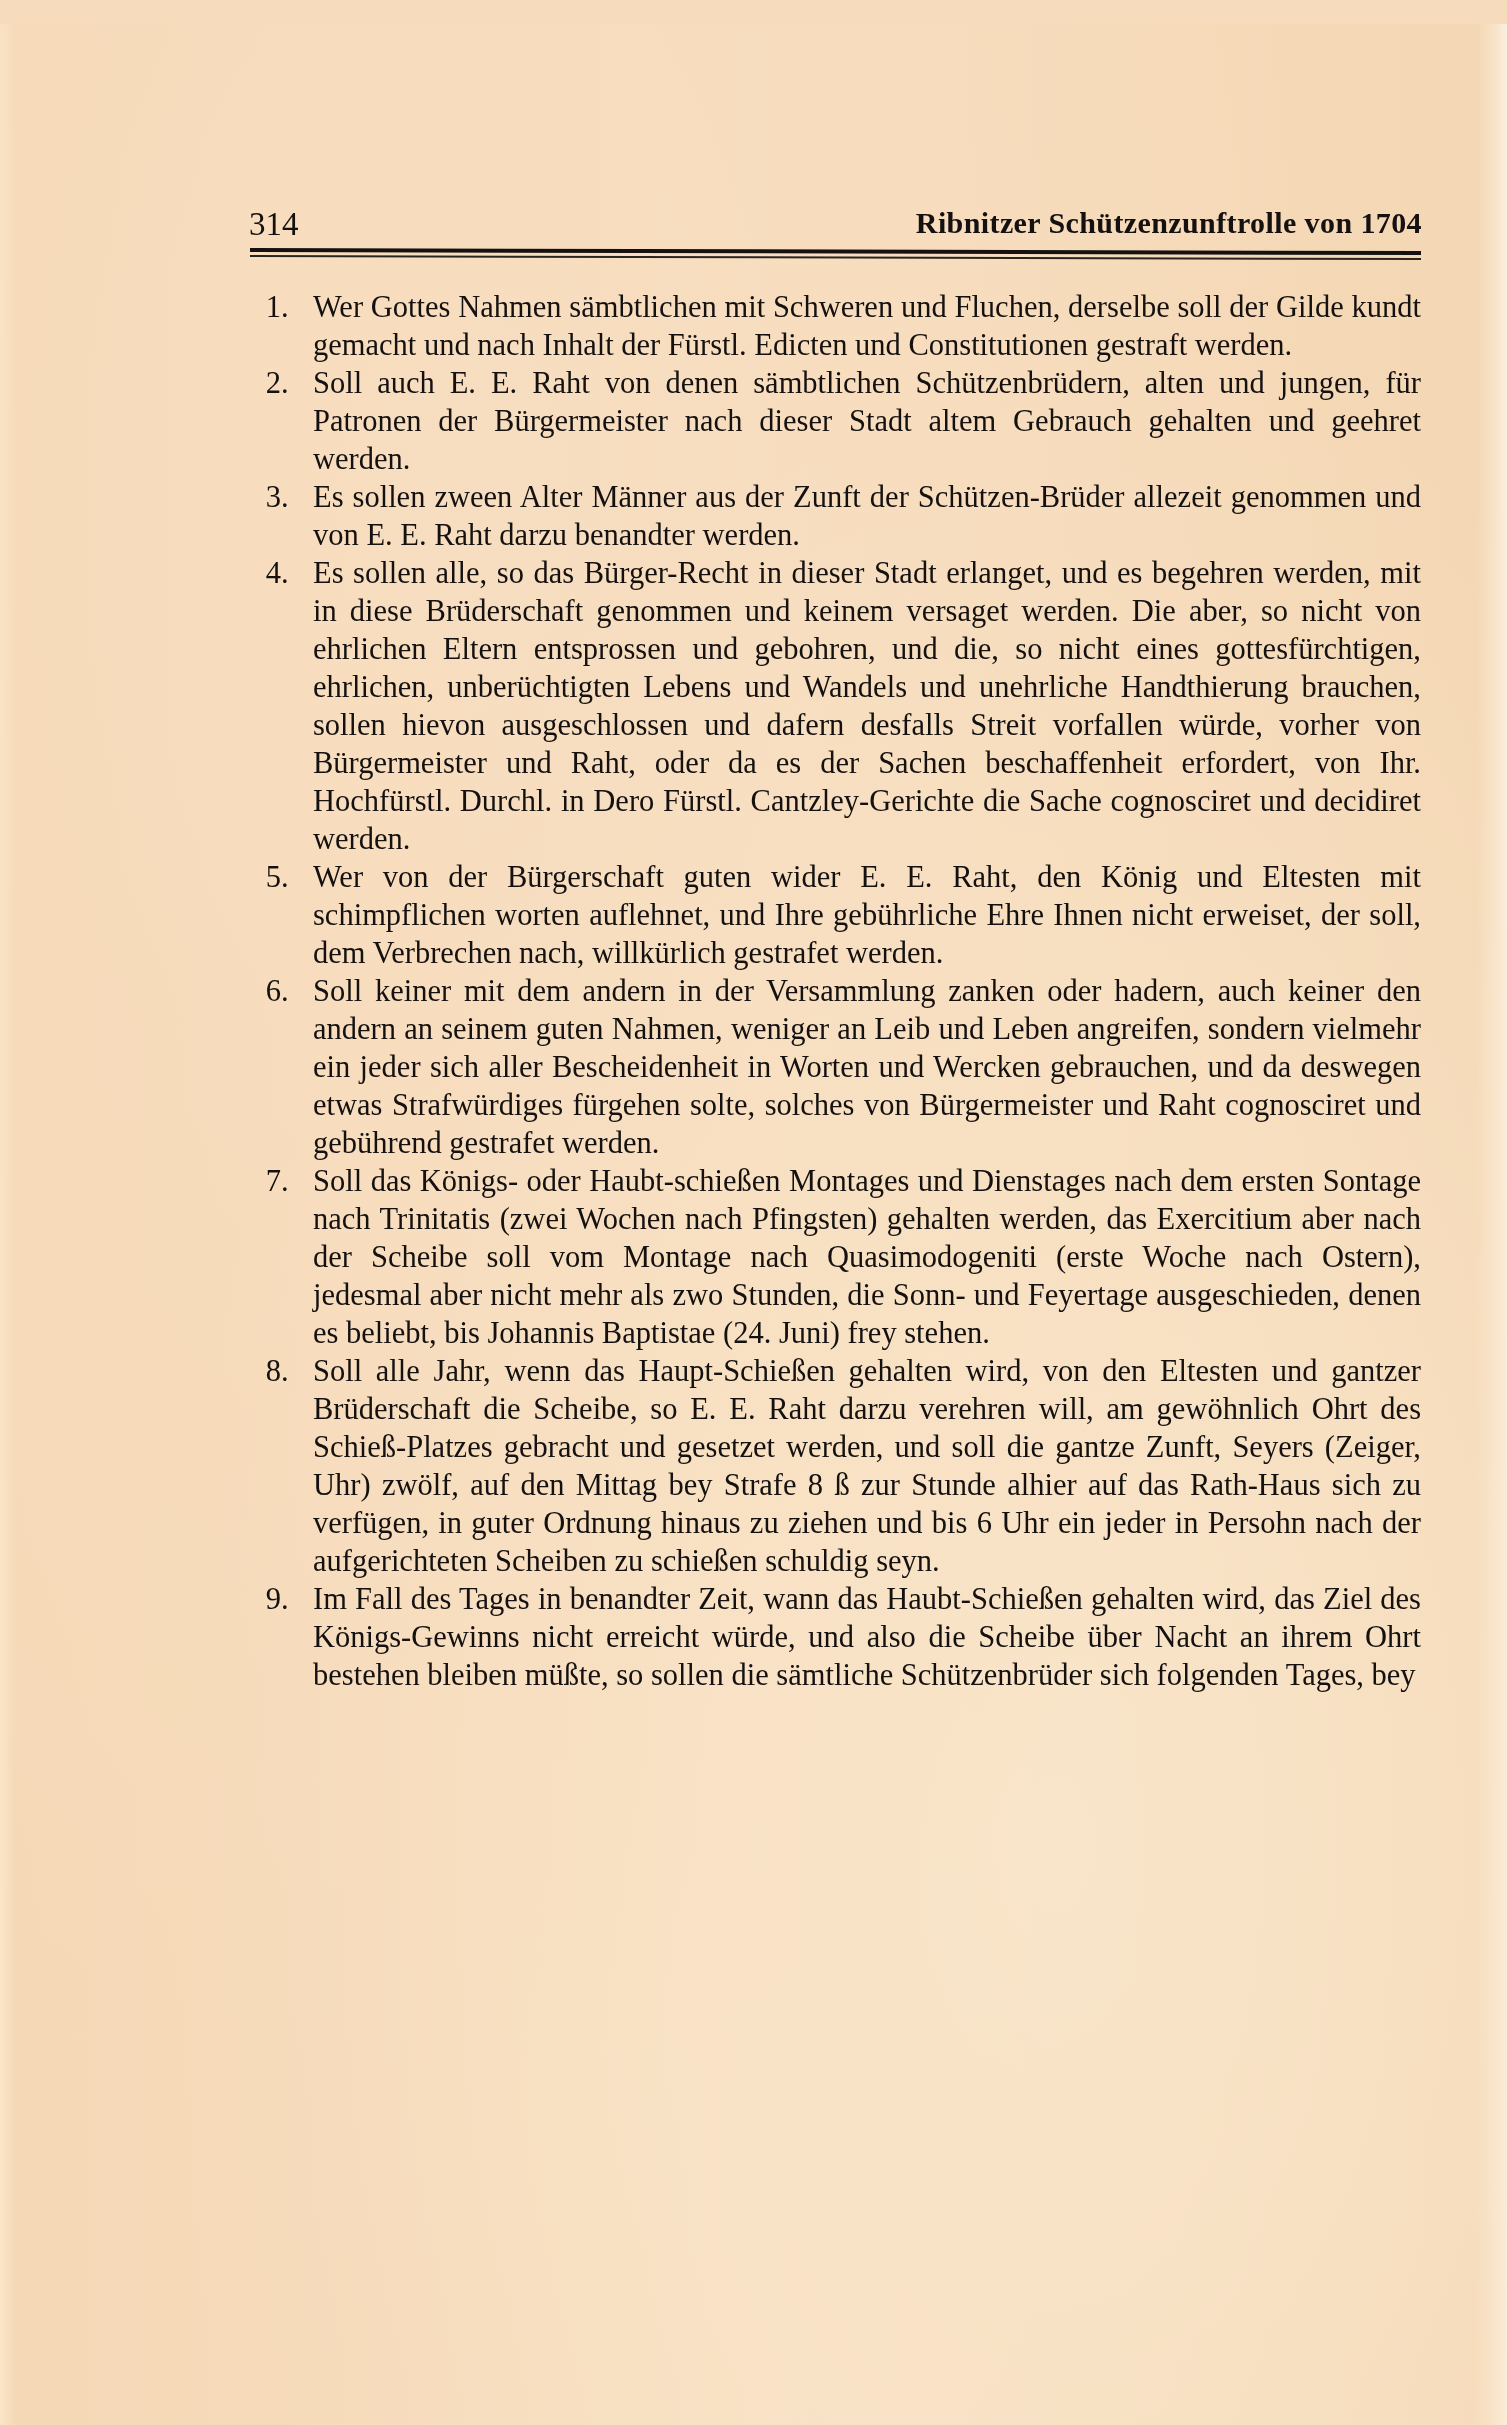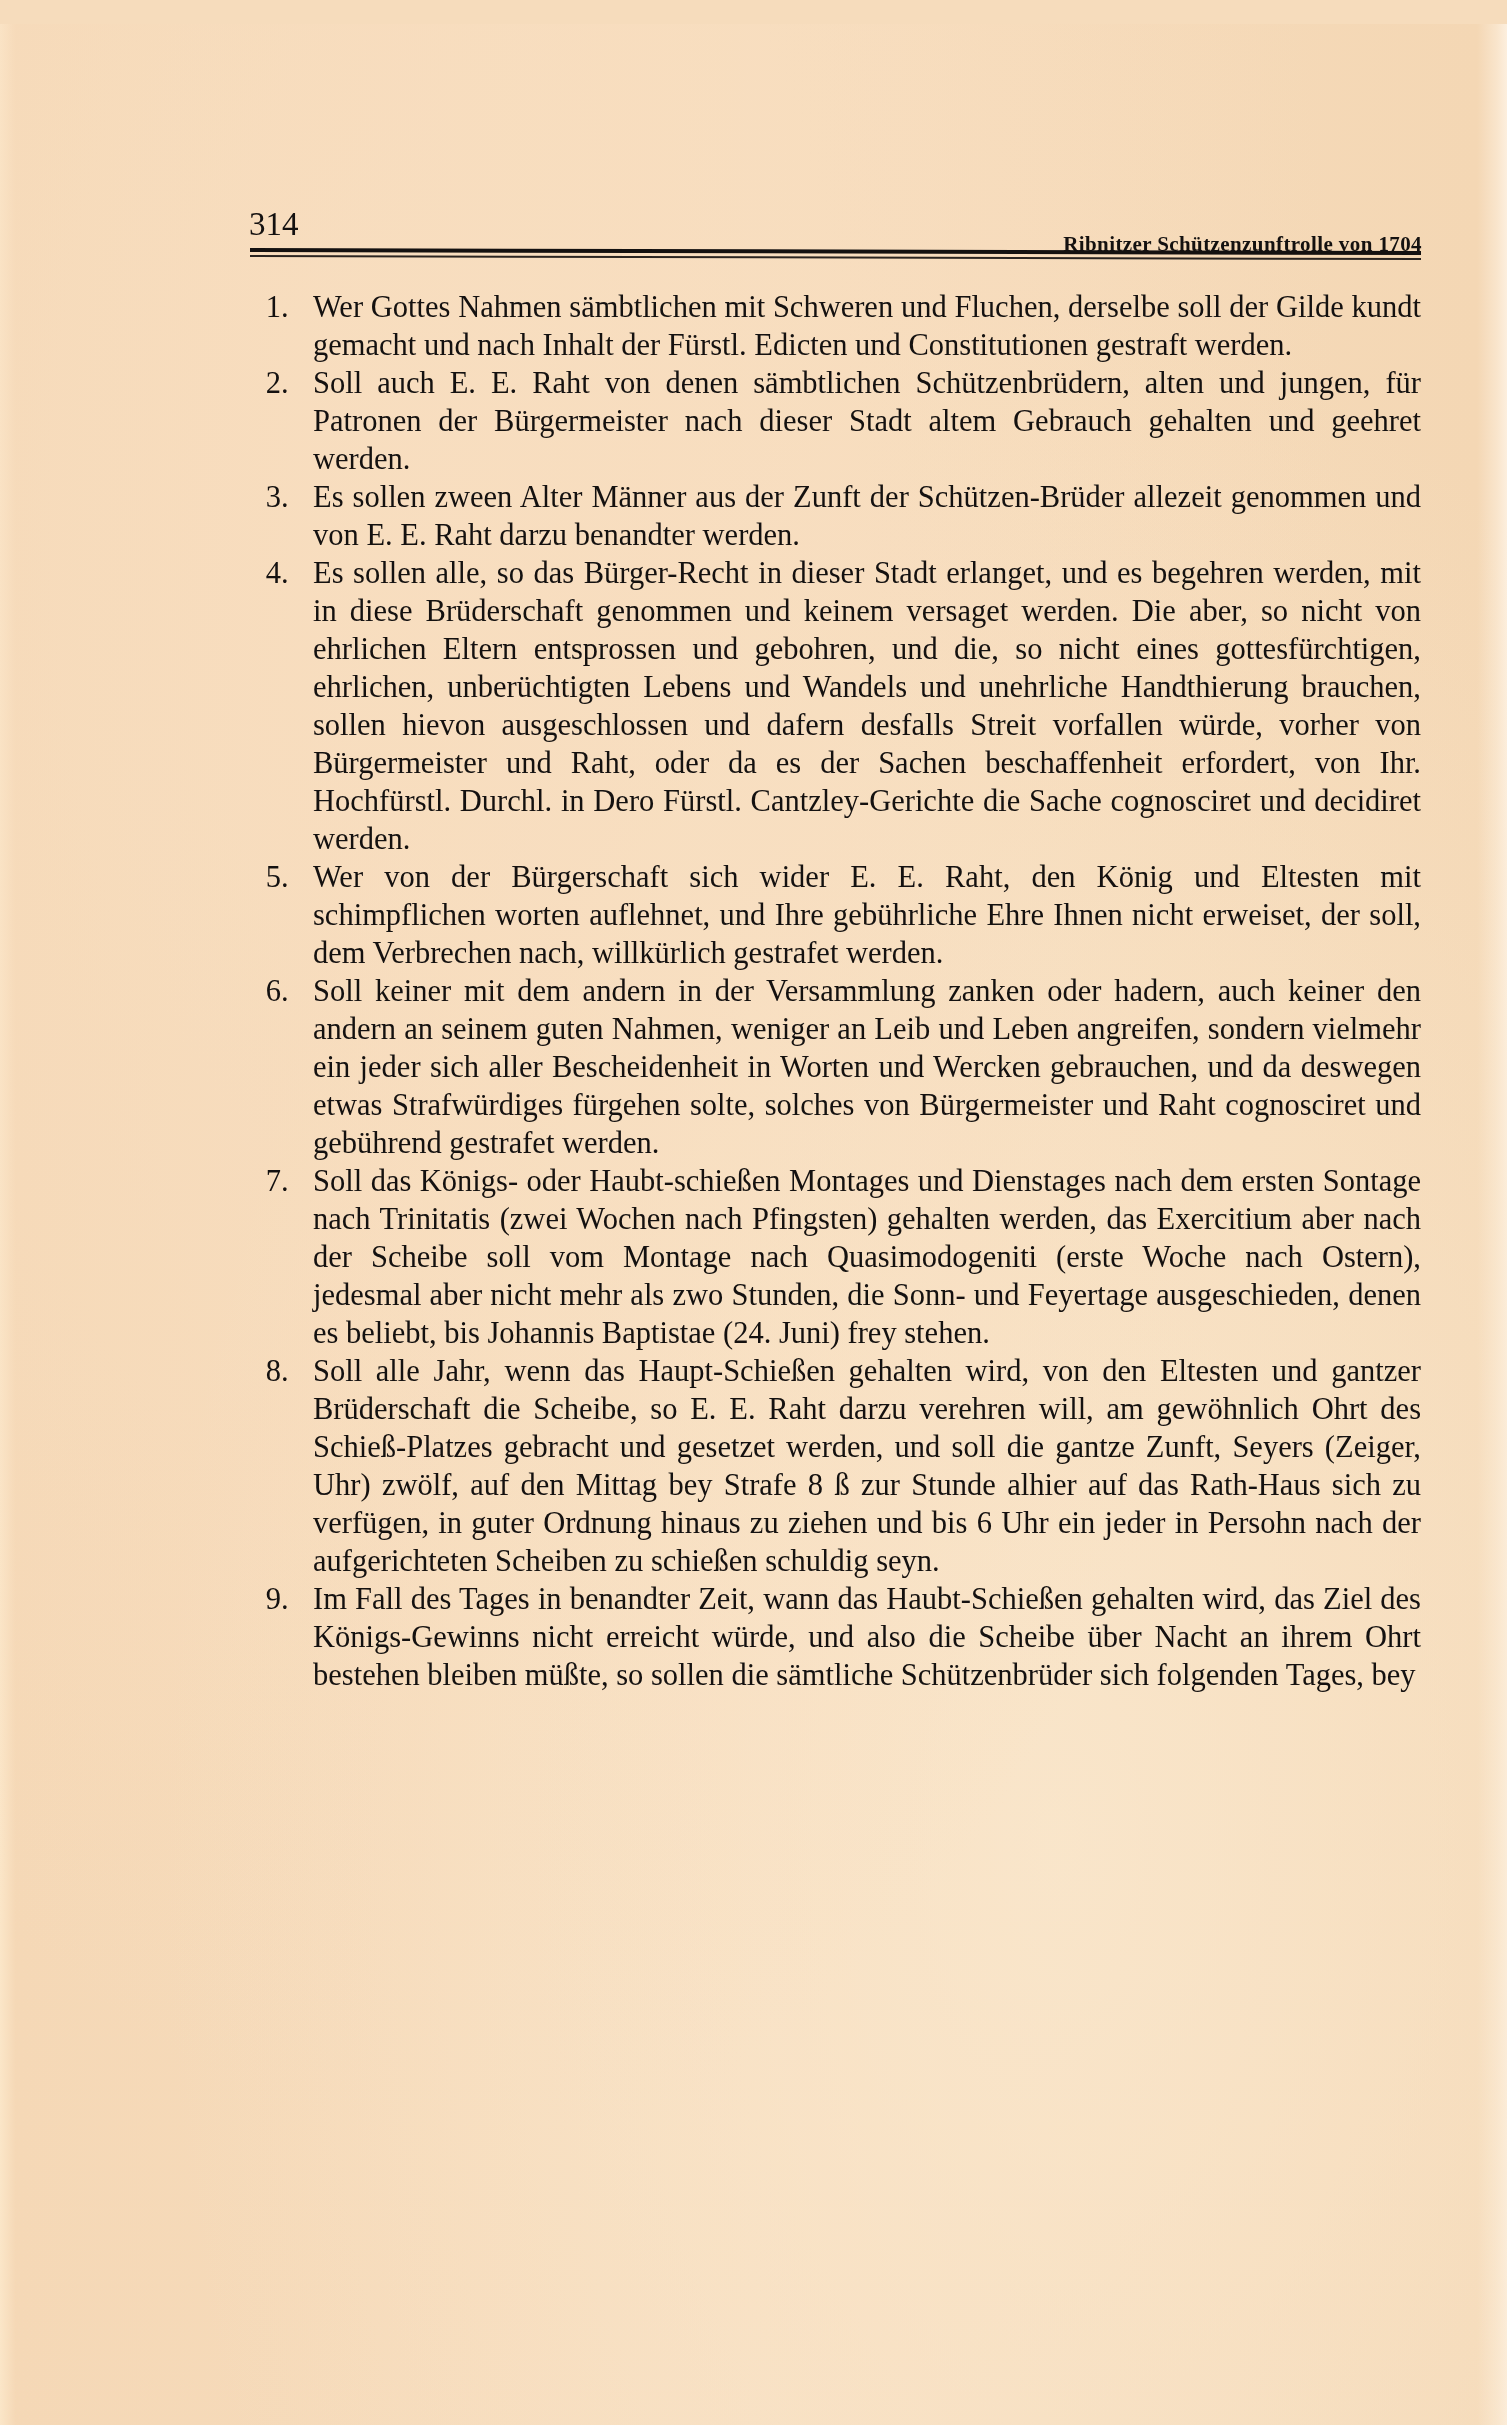--- a/index.html
+++ b/index.html
@@ -37,22 +37,22 @@
       position: absolute;
       left: 0;
       top: 1.6px;
       font-size: 33px;
       line-height: 36px;
       font-weight: normal;
     }
     .running-title {
       position: absolute;
       right: 0;
-      top: 25px;
-      font-size: 21px;
+      top: 4px;
+      font-size: 30px;
       line-height: 30px;
       font-weight: bold;
       letter-spacing: 0.4px;
       text-align: right;
     }
     .rule-thick {
       position: absolute;
       left: 250px;
       top: 224px;
       width: 1171px;
@@ -124,21 +124,21 @@
     <div class="item">
       <span class="num">3.</span>
       <span class="text">Es sollen zween Alter Männer aus der Zunft der Schützen-Brüder allezeit genommen und von E. E. Raht darzu benandter werden.</span>
     </div>
     <div class="item">
       <span class="num">4.</span>
       <span class="text">Es sollen alle, so das Bürger-Recht in dieser Stadt erlanget, und es begehren werden, mit in diese Brüderschaft genommen und keinem versaget werden. Die aber, so nicht von ehrlichen Eltern entsprossen und gebohren, und die, so nicht eines gottesfürchtigen, ehrlichen, unberüchtigten Lebens und Wandels und unehrliche Handthierung brauchen, sollen hievon ausgeschlossen und dafern desfalls Streit vorfallen würde, vorher von Bürgermeister und Raht, oder da es der Sachen beschaffenheit erfordert, von Ihr. Hochfürstl. Durchl. in Dero Fürstl. Cantzley-Gerichte die Sache cognosciret und decidiret werden.</span>
     </div>
     <div class="item">
       <span class="num">5.</span>
-      <span class="text">Wer von der Bürgerschaft sich wider E. E. Raht, den König und Eltesten mit schimpflichen worten auflehnet, und Ihre gebührliche Ehre Ihnen nicht erweiset, der soll, dem Verbrechen nach, willkürlich gestrafet werden.</span>
+      <span class="text">Wer von der Bürgerschaft guten wider E. E. Raht, den König und Eltesten mit schimpflichen worten auflehnet, und Ihre gebührliche Ehre Ihnen nicht erweiset, der soll, dem Verbrechen nach, willkürlich gestrafet werden.</span>
     </div>
     <div class="item">
       <span class="num">6.</span>
       <span class="text">Soll keiner mit dem andern in der Versammlung zanken oder hadern, auch keiner den andern an seinem guten Nahmen, weniger an Leib und Leben angreifen, sondern vielmehr ein jeder sich aller Bescheidenheit in Worten und Wercken gebrauchen, und da deswegen etwas Strafwürdiges fürgehen solte, solches von Bürgermeister und Raht cognosciret und gebührend gestrafet werden.</span>
     </div>
     <div class="item">
       <span class="num">7.</span>
       <span class="text">Soll das Königs- oder Haubt-schießen Montages und Dienstages nach dem ersten Sontage nach Trinitatis (zwei Wochen nach Pfingsten) gehalten werden, das Exercitium aber nach der Scheibe soll vom Montage nach Quasimodogeniti (erste Woche nach Ostern), jedesmal aber nicht mehr als zwo Stunden, die Sonn- und Feyertage ausgeschieden, denen es beliebt, bis Johannis Baptistae (24. Juni) frey stehen.</span>
     </div>
     <div class="item">

